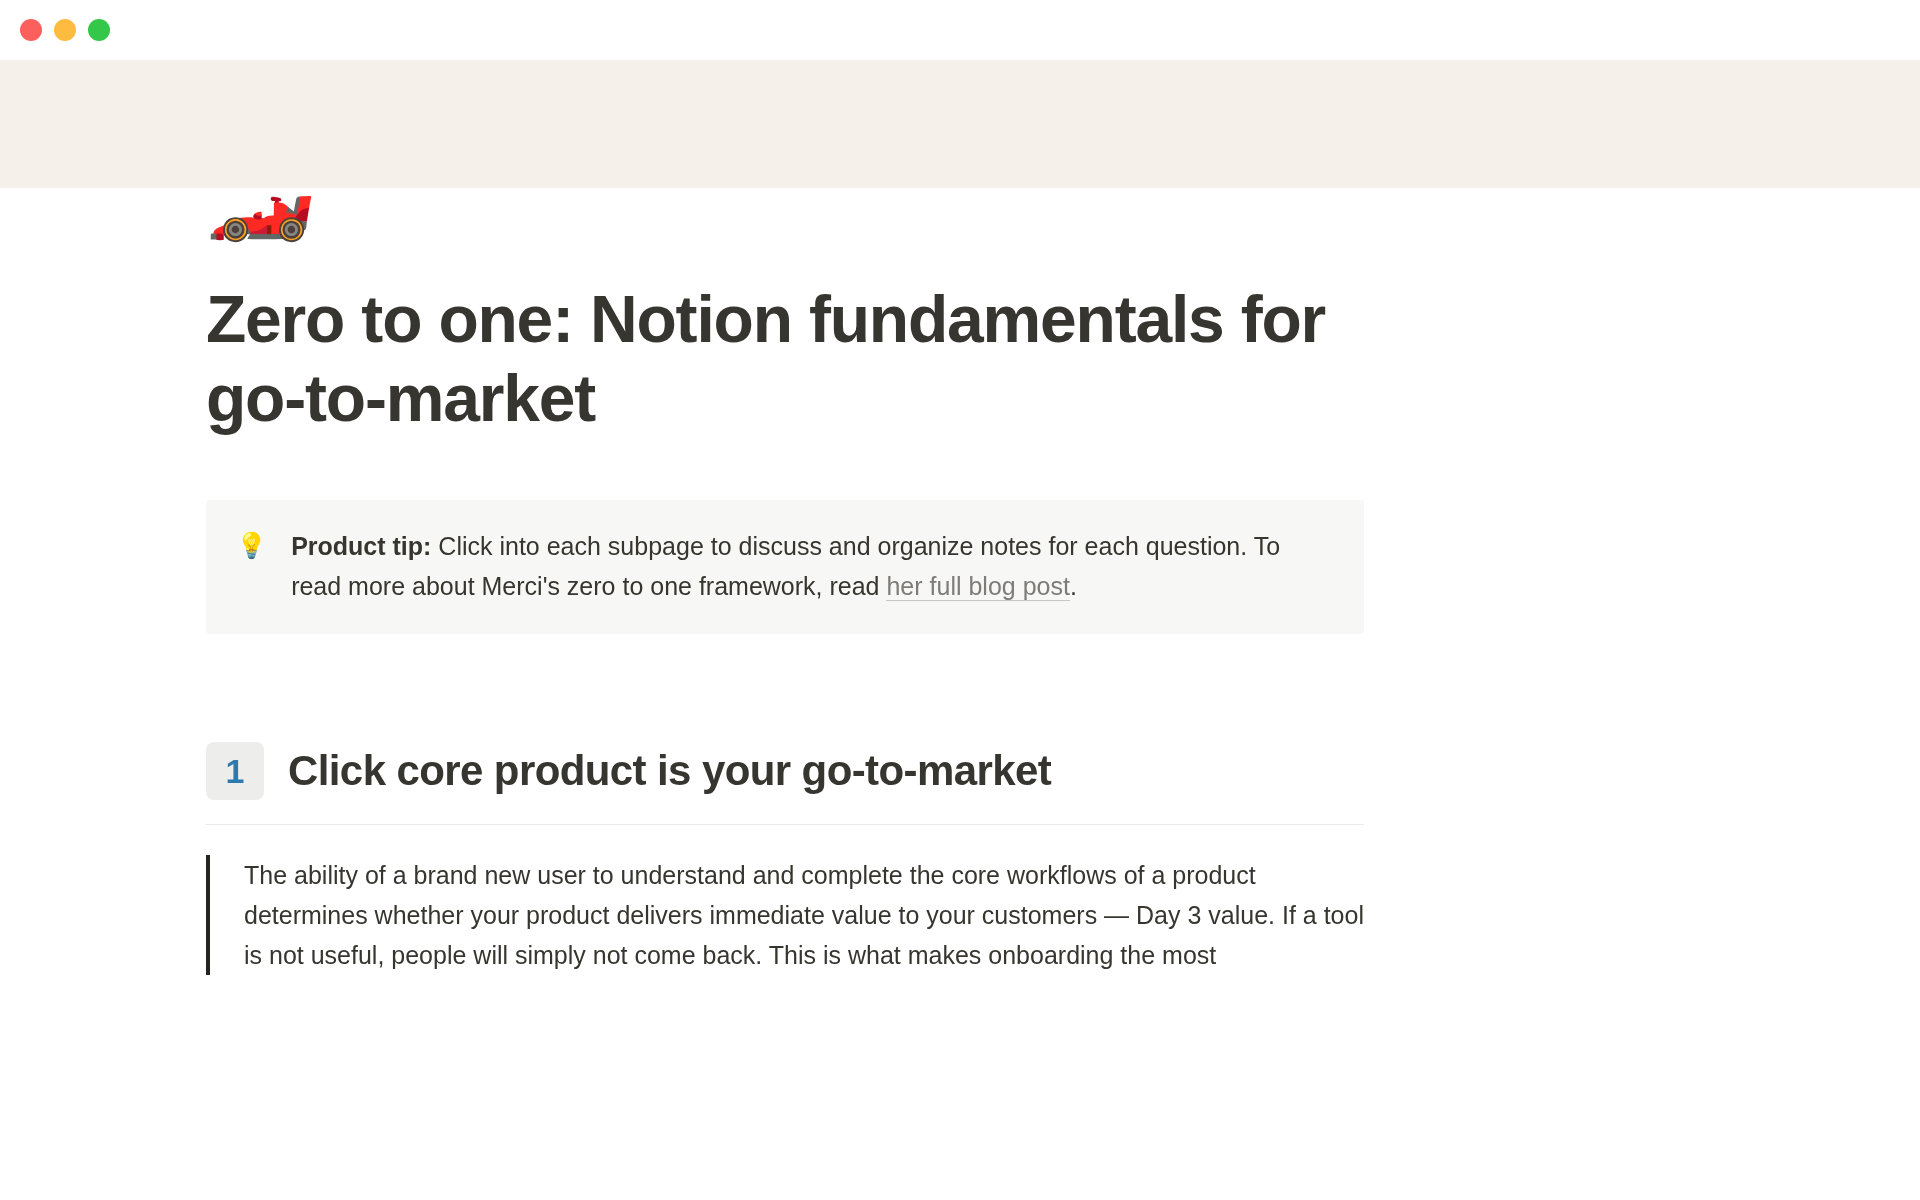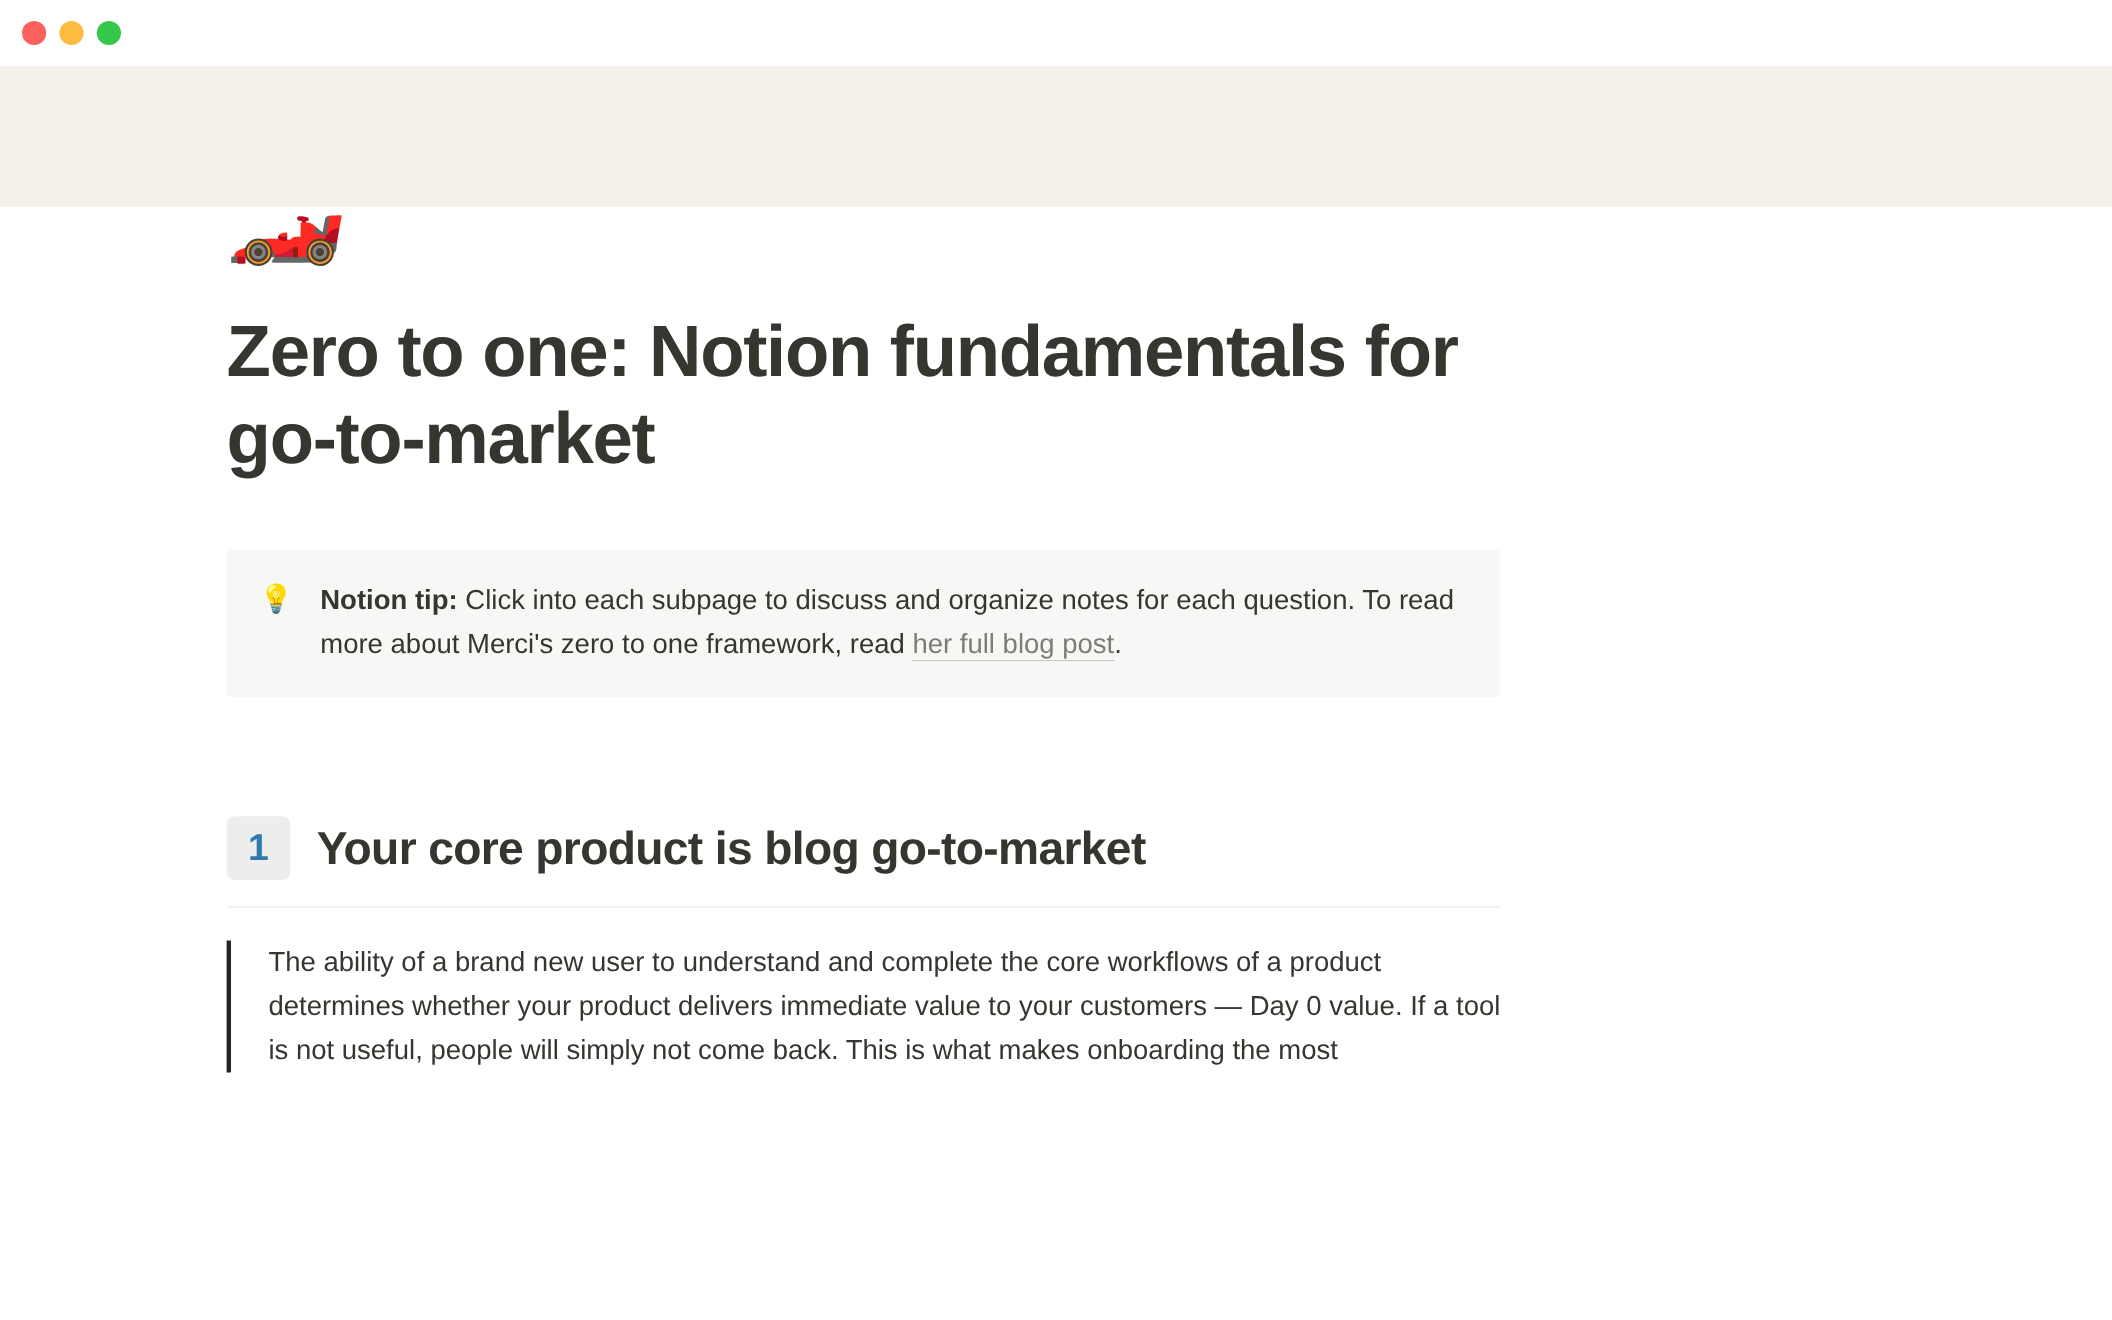--- a/index.html
+++ b/index.html
@@ -169,28 +169,28 @@
 
 <div class="page">
 
   <div class="page-icon">🏎️</div>
 
   <h1 class="page-title">Zero to one: Notion fundamentals for go-to-market</h1>
 
   <div class="callout">
     <span class="callout-emoji">💡</span>
     <div class="callout-text">
-      <b>Notion tip:</b><span> Click into each subpage to discuss and organize notes for each question. To read more about Merci's zero to one framework, read </span><a class="callout-link">her full blog post</a><span>.</span>
+      <b>Product tip:</b><span> Click into each subpage to discuss and organize notes for each question. To read more about Merci's zero to one framework, read </span><a class="callout-link">her full blog post</a><span>.</span>
     </div>
   </div>
 
   <div class="section-head">
     <div class="section-badge">1</div>
-    <h2 class="section-title">Your core product is blog go-to-market</h2>
+    <h2 class="section-title">Click core product is your go-to-market</h2>
   </div>
 
   <div class="divider"></div>
 
   <blockquote class="quote">
-    <div class="quote-text">The ability of a brand new user to understand and complete the core workflows of a product determines whether your product delivers immediate value to your customers — Day 0 value. If a tool is not useful, people will simply not come back. This is what makes onboarding the most</div>
+    <div class="quote-text">The ability of a brand new user to understand and complete the core workflows of a product determines whether your product delivers immediate value to your customers — Day 3 value. If a tool is not useful, people will simply not come back. This is what makes onboarding the most</div>
   </blockquote>
 
 </div>
 
 </body></html>

